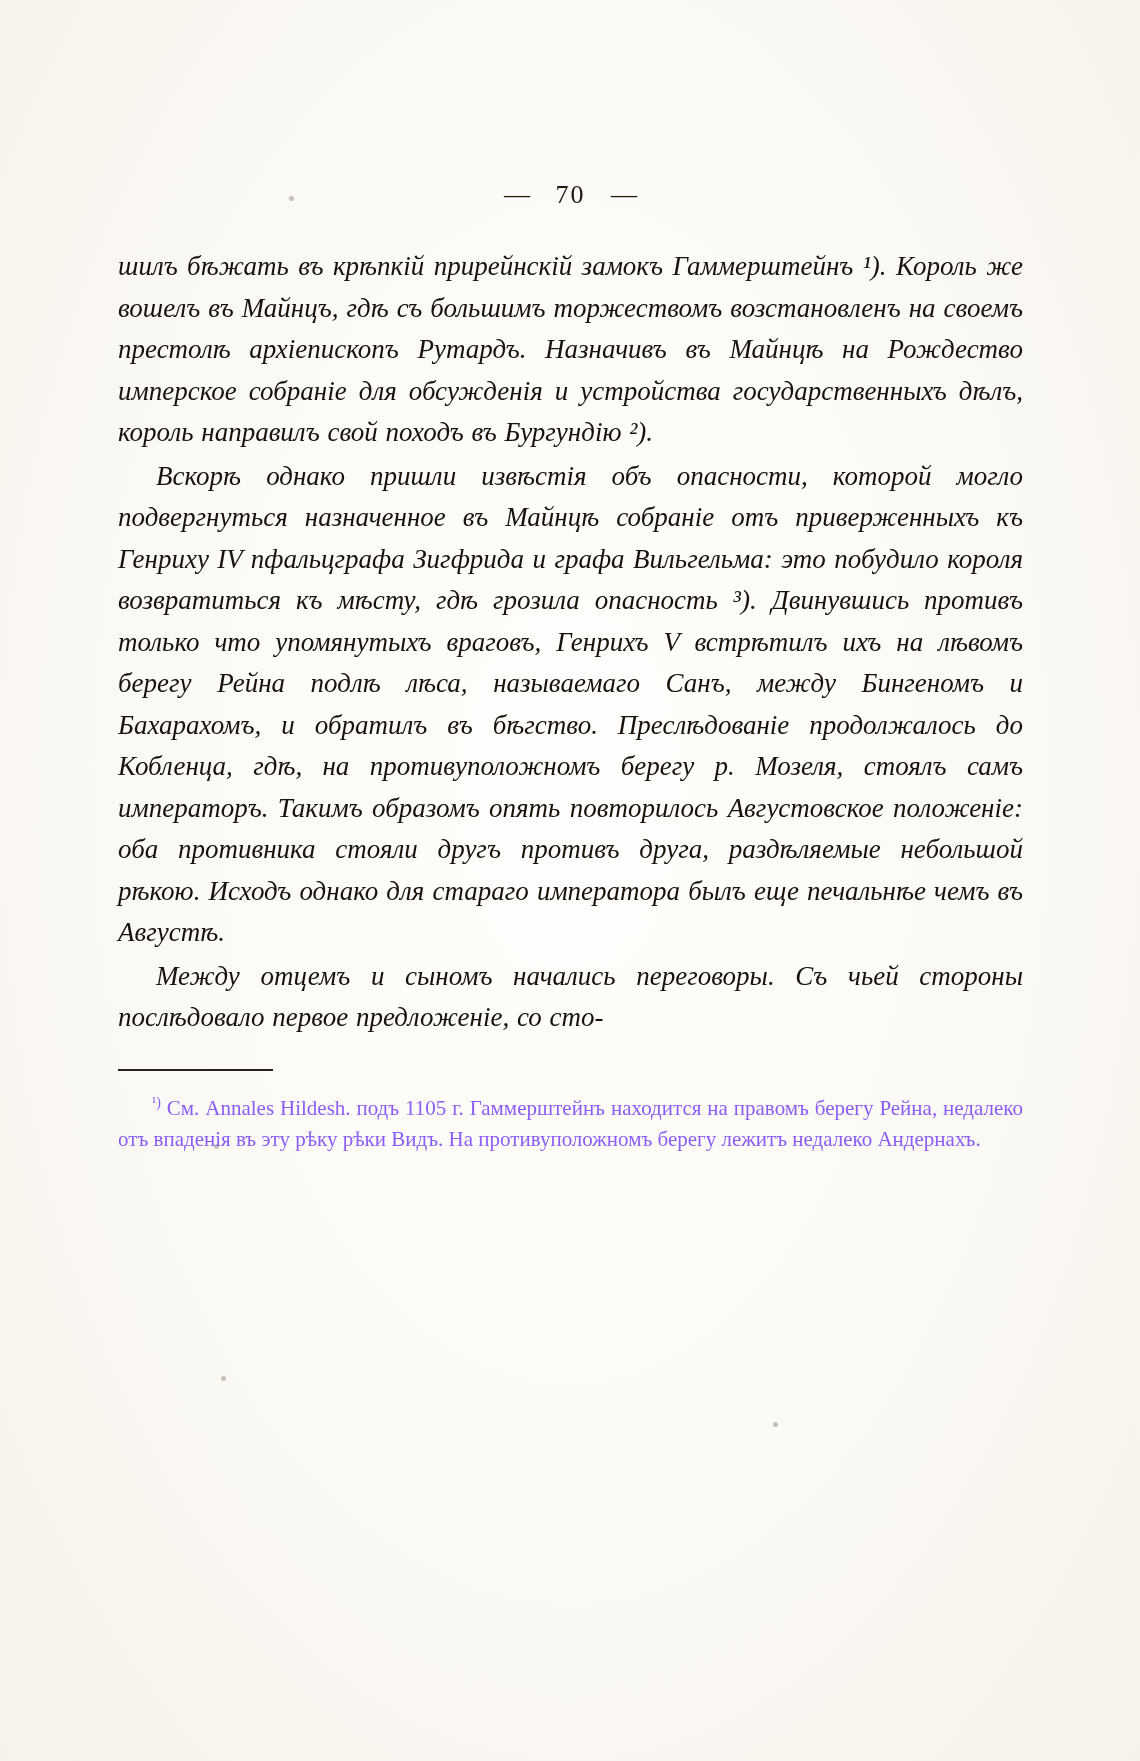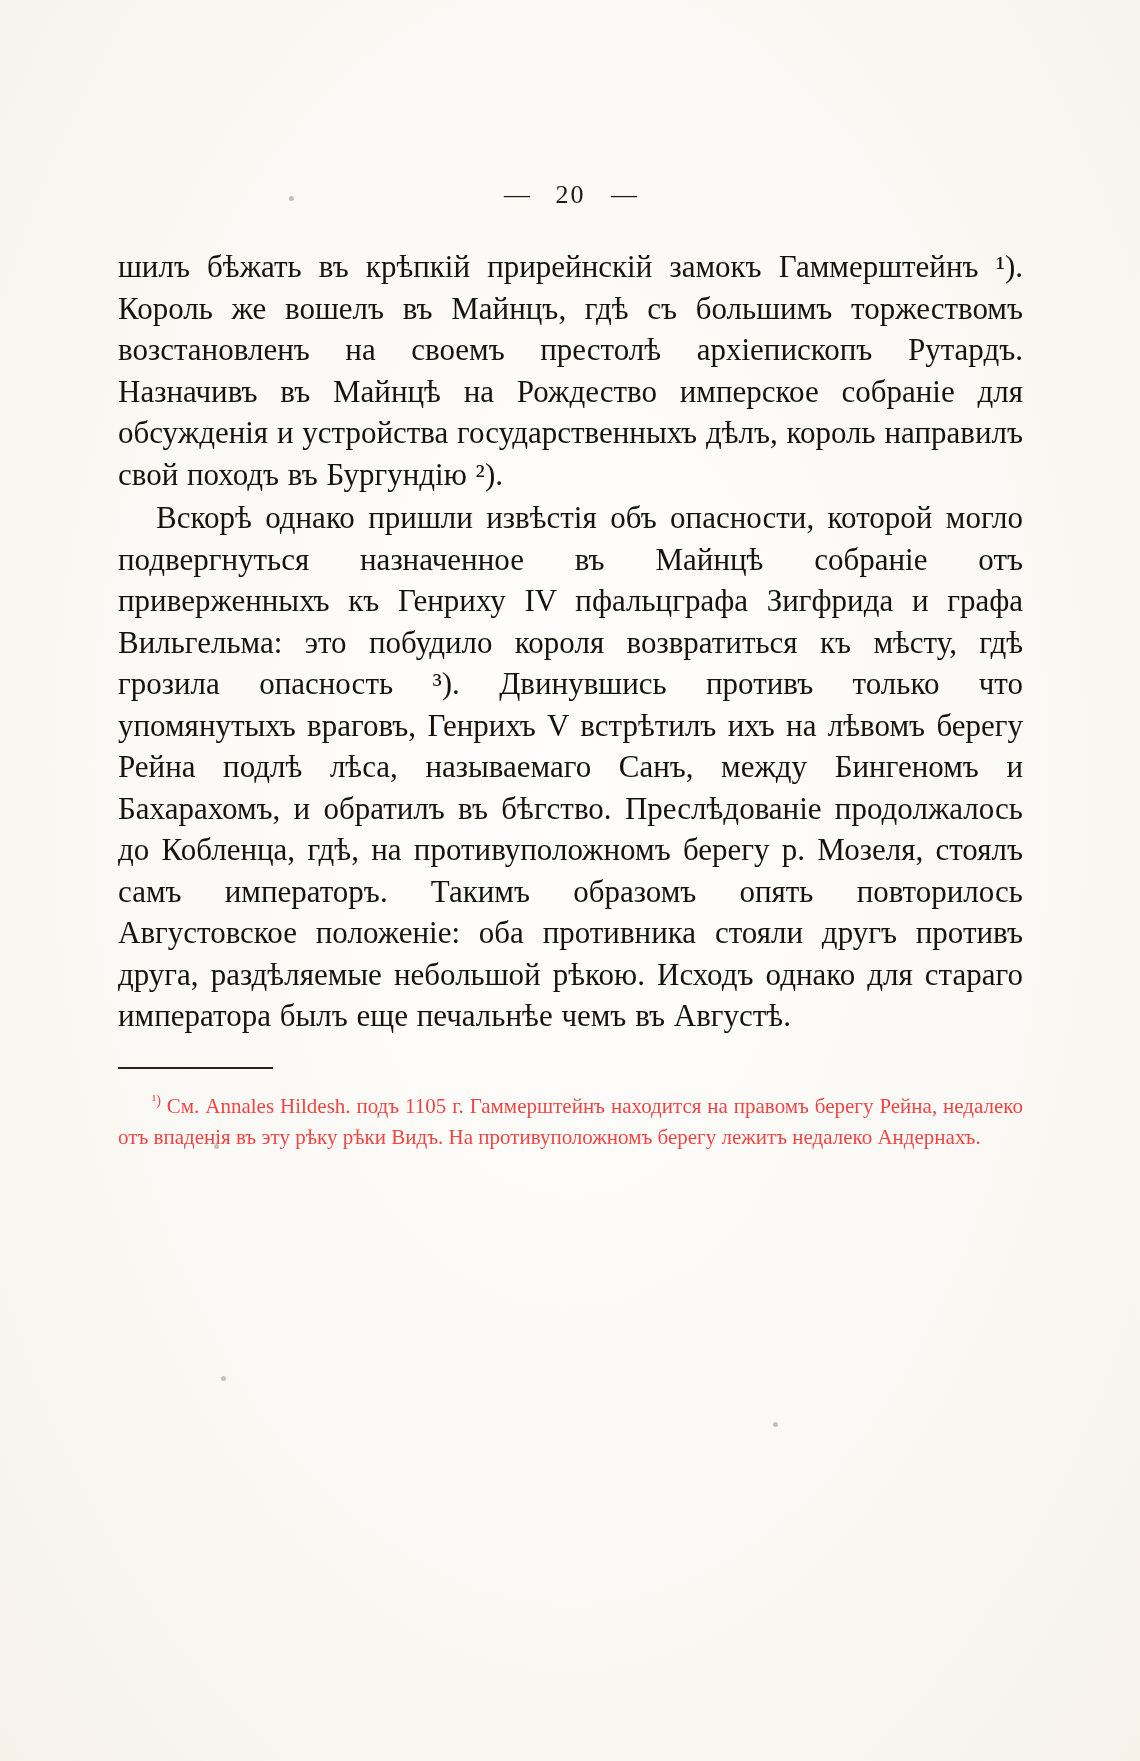--- a/index.html
+++ b/index.html
@@ -45,27 +45,28 @@
     font-family: "Liberation Serif", serif;
   }
   .folio .dash {
     letter-spacing: 0;
   }
   .body-text {
     margin-top: 36px;
   }
   p.para {
     margin: 0 0 2px 0;
-    font-size: 31px;
+    font-size: 27px;
     line-height: 41.5px;
     text-align: justify;
     text-indent: 38px;
     color: #17120c;
     word-spacing: 1px;
     hyphens: manual;
+    font-style: italic;
   }
   p.para.first {
     text-indent: 0;
   }
   sup.fn {
     font-size: 17px;
     vertical-align: super;
     line-height: 0;
   }
   .rule {
@@ -77,21 +78,21 @@
   }
   .notes {
     margin-top: 22px;
   }
   p.note {
     margin: 0 0 6px 0;
     font-size: 21px;
     line-height: 31px;
     text-align: justify;
     text-indent: 34px;
-    color: #ef4444;
+    color: #8b5cf6;
   }
   p.note.last {
     opacity: 0.62;
   }
   .note sup.fn {
     font-size: 14px;
   }
   .speck {
     position: absolute;
     background: #9a8f80;
@@ -108,28 +109,29 @@
   <div class="speck" style="left:289px;top:196px;width:5px;height:5px;"></div>
   <div class="speck" style="left:214px;top:1144px;width:5px;height:5px;"></div>
   <div class="speck" style="left:221px;top:1376px;width:5px;height:5px;"></div>
   <div class="speck" style="left:773px;top:1422px;width:5px;height:5px;"></div>
 
   <div class="content">
 
     <div class="folio">
       <span class="dash">—</span>
       &nbsp;
-      <span>20</span>
+      <span>70</span>
       &nbsp;
       <span class="dash">—</span>
     </div>
 
     <div class="body-text">
       <p class="para first">шилъ бѣжать въ крѣпкій прирейнскій замокъ Гаммерштейнъ ¹). Король же вошелъ въ Майнцъ, гдѣ съ большимъ торжествомъ возстановленъ на своемъ престолѣ архіепископъ Рутардъ. Назначивъ въ Майнцѣ на Рождество имперское собраніе для обсужденія и устройства государственныхъ дѣлъ, король направилъ свой походъ въ Бургундію ²).</p>
       <p class="para">Вскорѣ однако пришли извѣстія объ опасности, которой могло подвергнуться назначенное въ Майнцѣ собраніе отъ приверженныхъ къ Генриху IV пфальцграфа Зигфрида и графа Вильгельма: это побудило короля возвратиться къ мѣсту, гдѣ грозила опасность ³). Двинувшись противъ только что упомянутыхъ враговъ, Генрихъ V встрѣтилъ ихъ на лѣвомъ берегу Рейна подлѣ лѣса, называемаго Санъ, между Бингеномъ и Бахарахомъ, и обратилъ въ бѣгство. Преслѣдованіе продолжалось до Кобленца, гдѣ, на противуположномъ берегу р. Мозеля, стоялъ самъ императоръ. Такимъ образомъ опять повторилось Августовское положеніе: оба противника стояли другъ противъ друга, раздѣляемые небольшой рѣкою. Исходъ однако для стараго императора былъ еще печальнѣе чемъ въ Августѣ.</p>
+      <p class="para">Между отцемъ и сыномъ начались переговоры. Съ чьей стороны послѣдовало первое предложеніе, со сто-</p>
     </div>
 
     <div class="rule"></div>
 
     <div class="notes">
       <p class="note">
         <sup class="fn">¹)</sup>
         <span>См. Annales Hildesh. подъ 1105 г. Гаммерштейнъ находится на правомъ берегу Рейна, недалеко отъ впаденія въ эту рѣку рѣки Видъ. На противуположномъ берегу лежитъ недалеко Андернахъ.</span>
       </p>
     </div>

